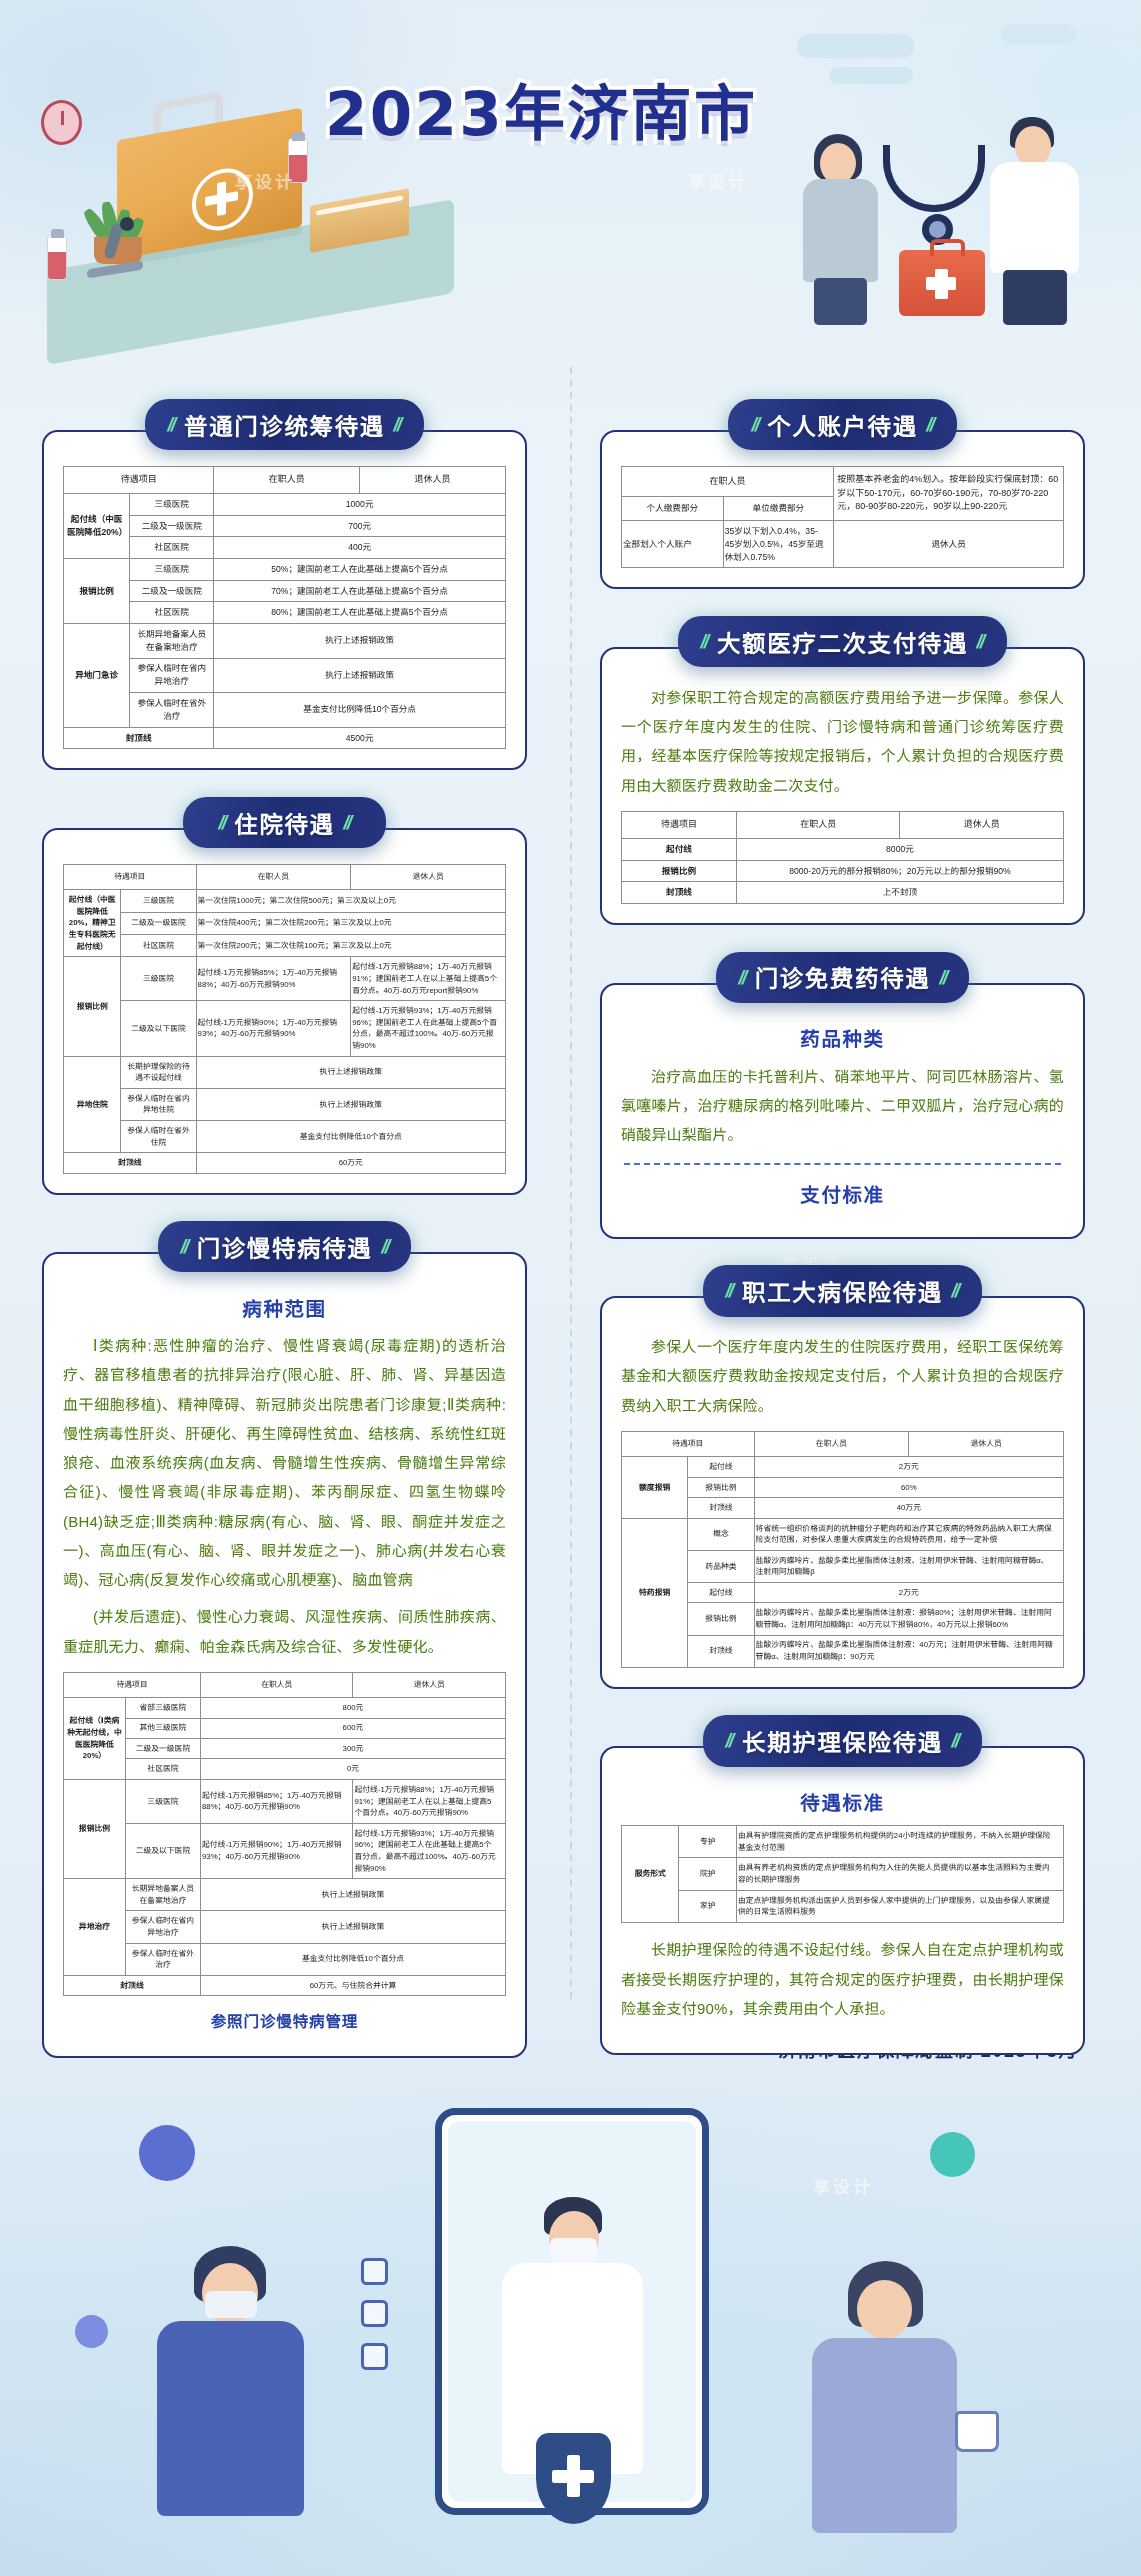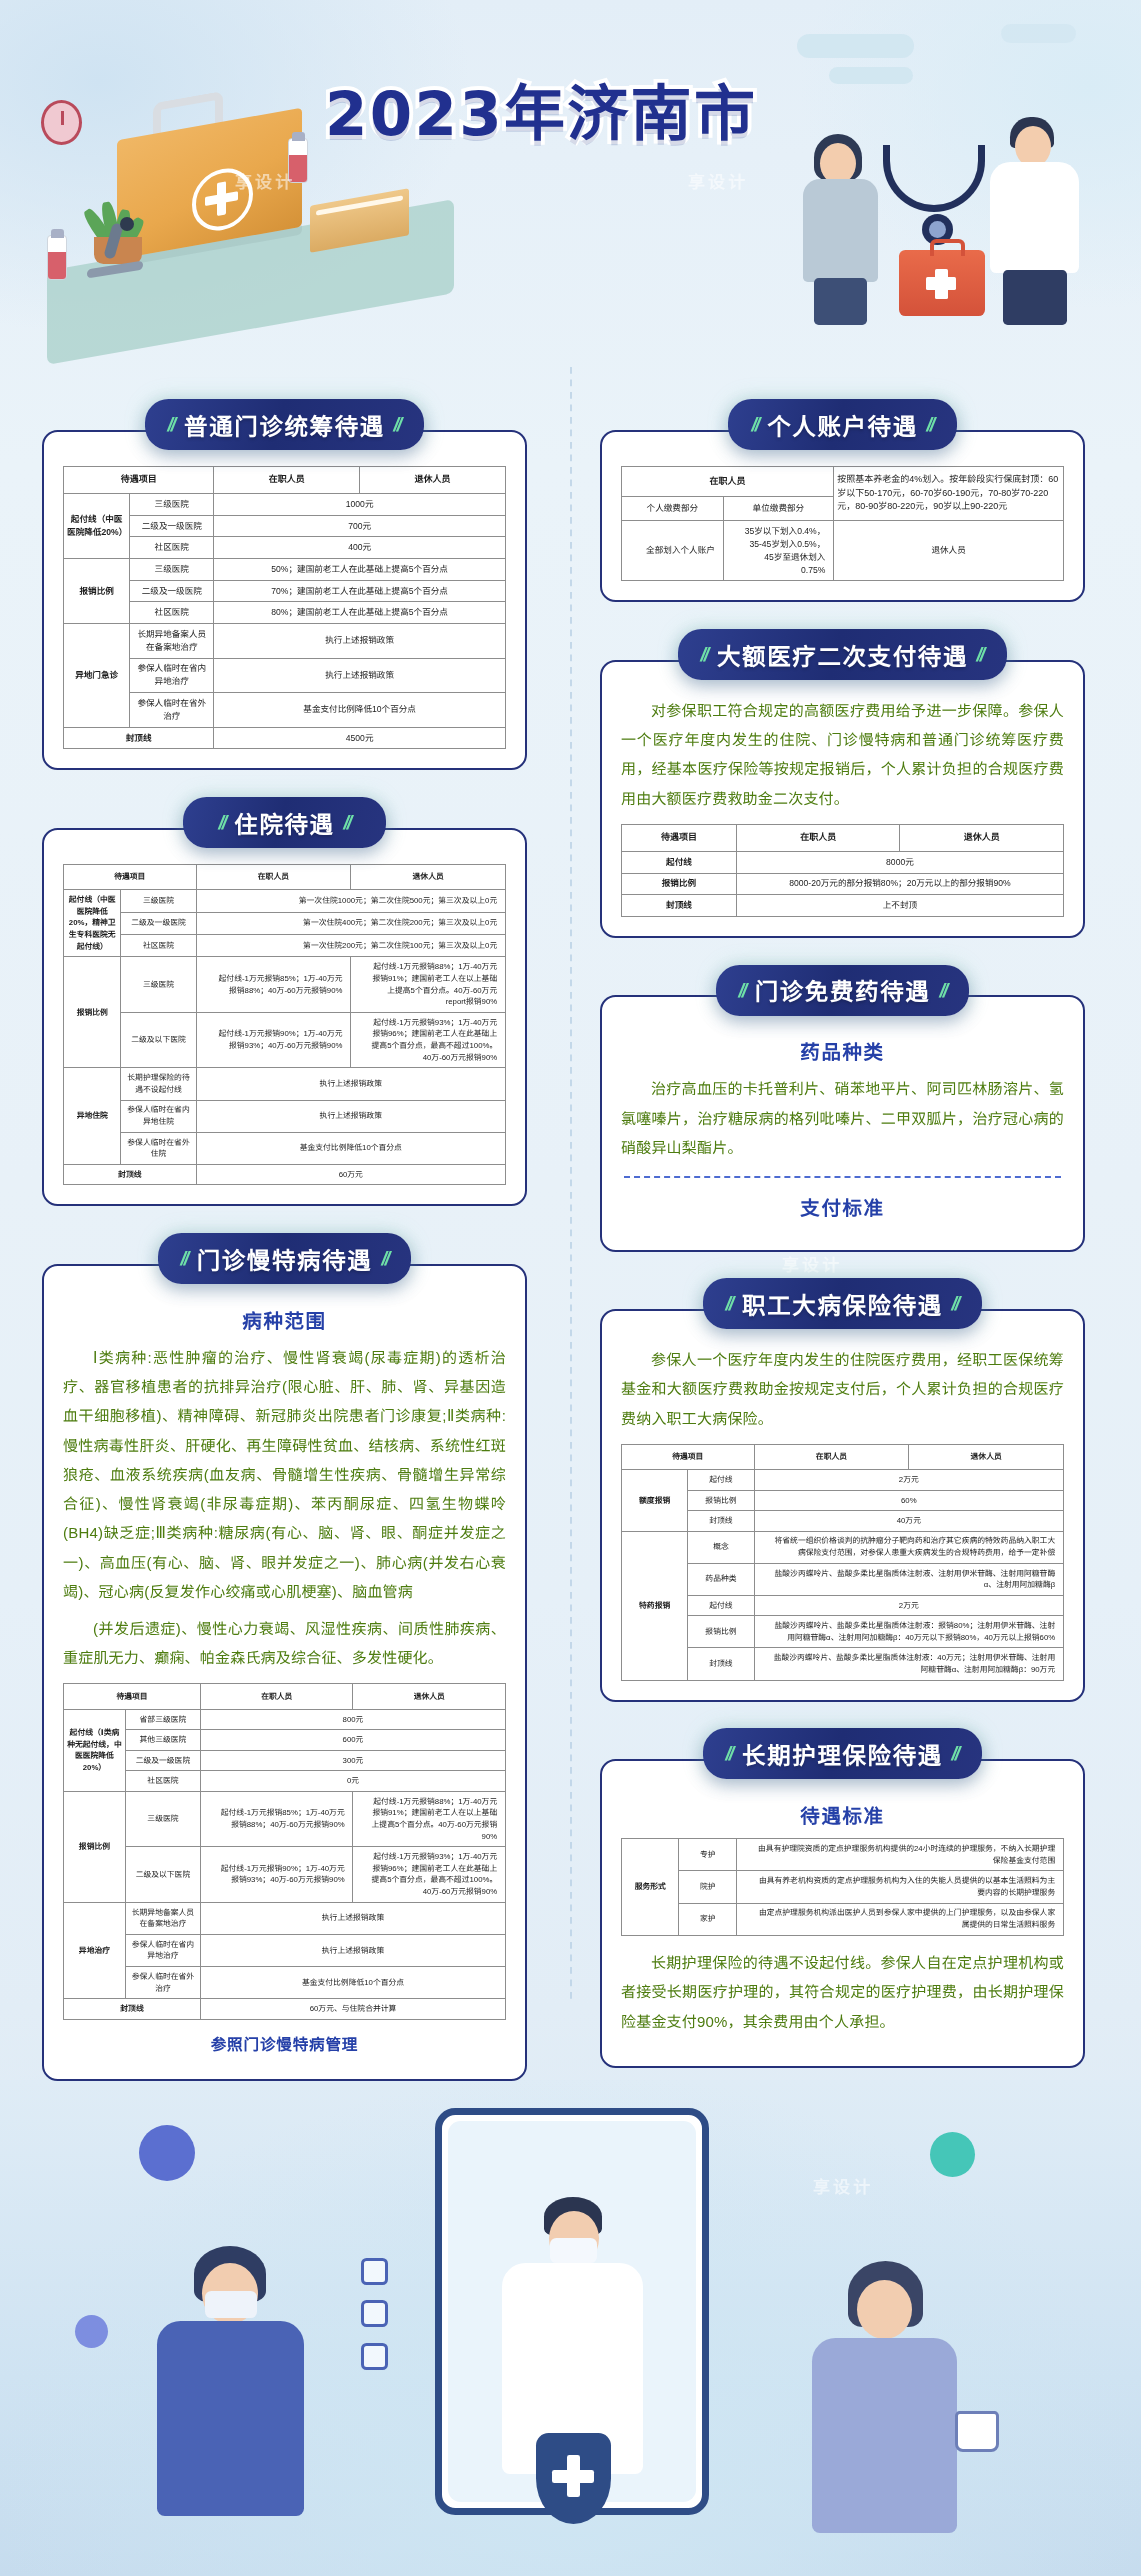--- a/index.html
+++ b/index.html
@@ -180,23 +180,23 @@
   
   table.t {
     width:100%; border-collapse:collapse; table-layout:fixed;
     font-size:8.6px; color:#1c1c1c;
   }
   table.t th, table.t td {
     border:0.8px solid #8d8d8d; padding:3.9px 3.1px;
     text-align:center; vertical-align:middle; line-height:1.5;
     font-weight:normal;
   }
-  table.t th { font-weight:bold; font-size:9px; padding:6.3px 3.1px; }
+  table.t th { font-weight:normal; font-size:9px; padding:6.3px 3.1px; }
   table.t td.lbl { font-weight:bold; }
-  table.t td.just { text-align:right; padding-left:17px; padding-right:7.8px; }
+  table.t td.just { text-align:left; padding-left:1px; padding-right:7.8px; }
   table.t.small td, table.t.small th { font-size:7.8px; }
 
   
   .para {
     font-size:15px; line-height:1.95; color:#4d7c0f; text-indent:2em;
     text-align:justify; letter-spacing:0.2px; margin-bottom:11px;
   }
   .para.tight { margin-bottom:7.8px; }
   .sub-title {
     text-align:center; color:#2540a8; font-weight:bold; font-size:19.5px;

